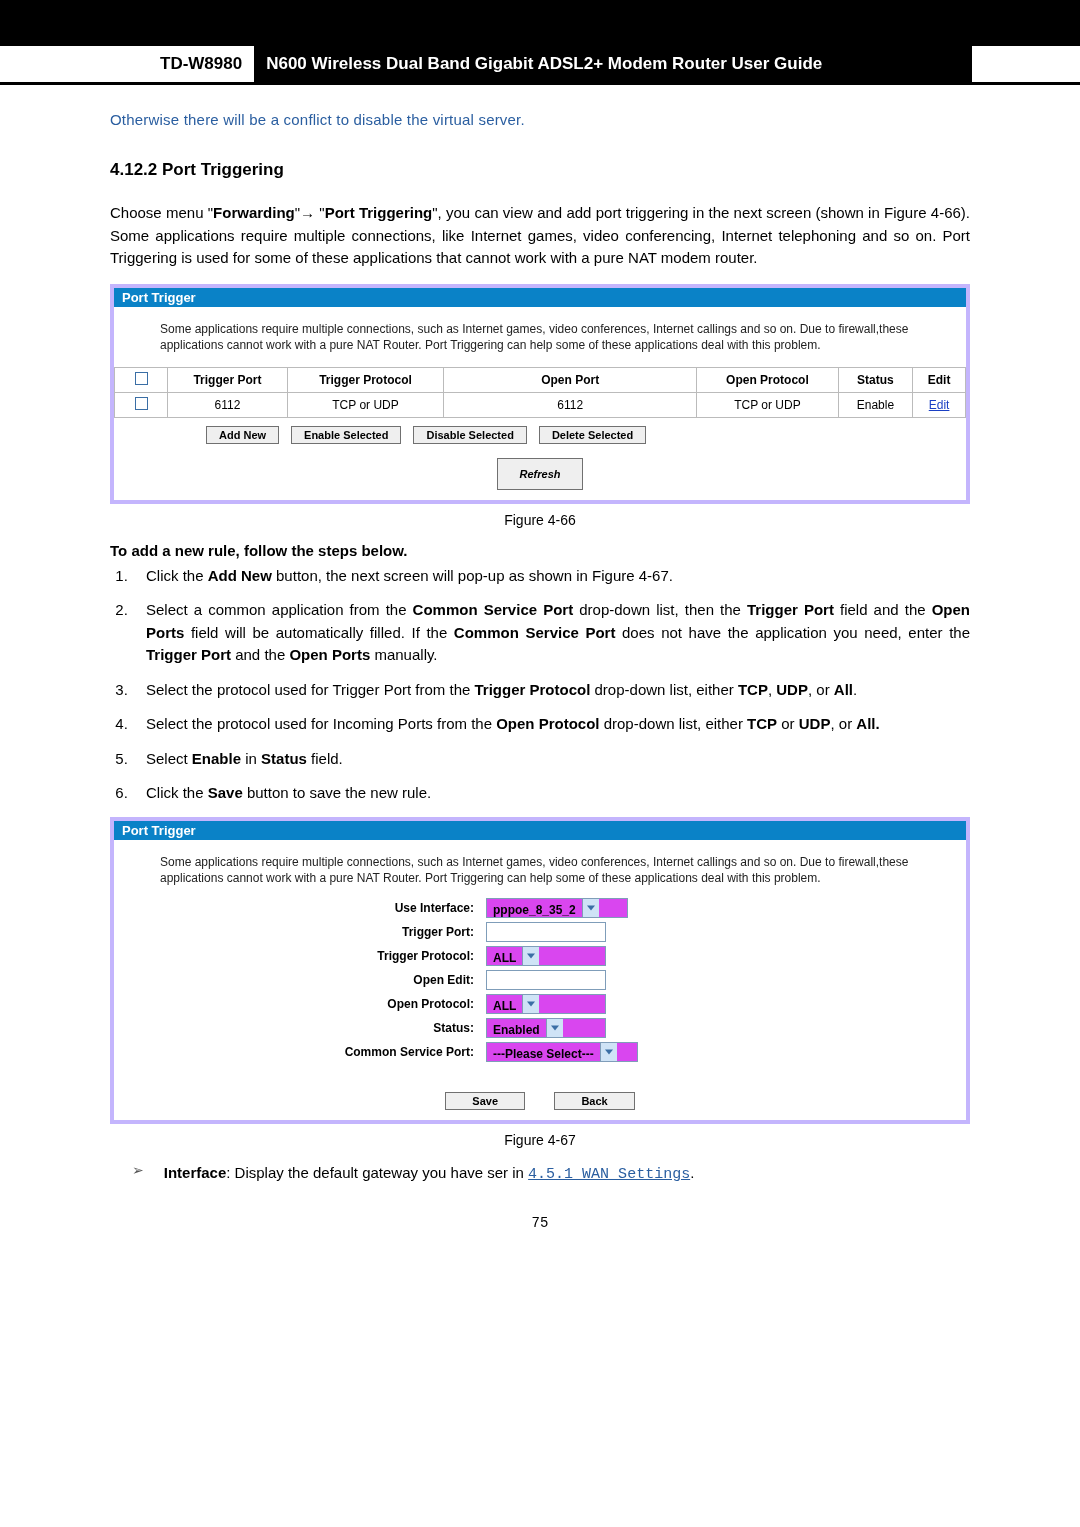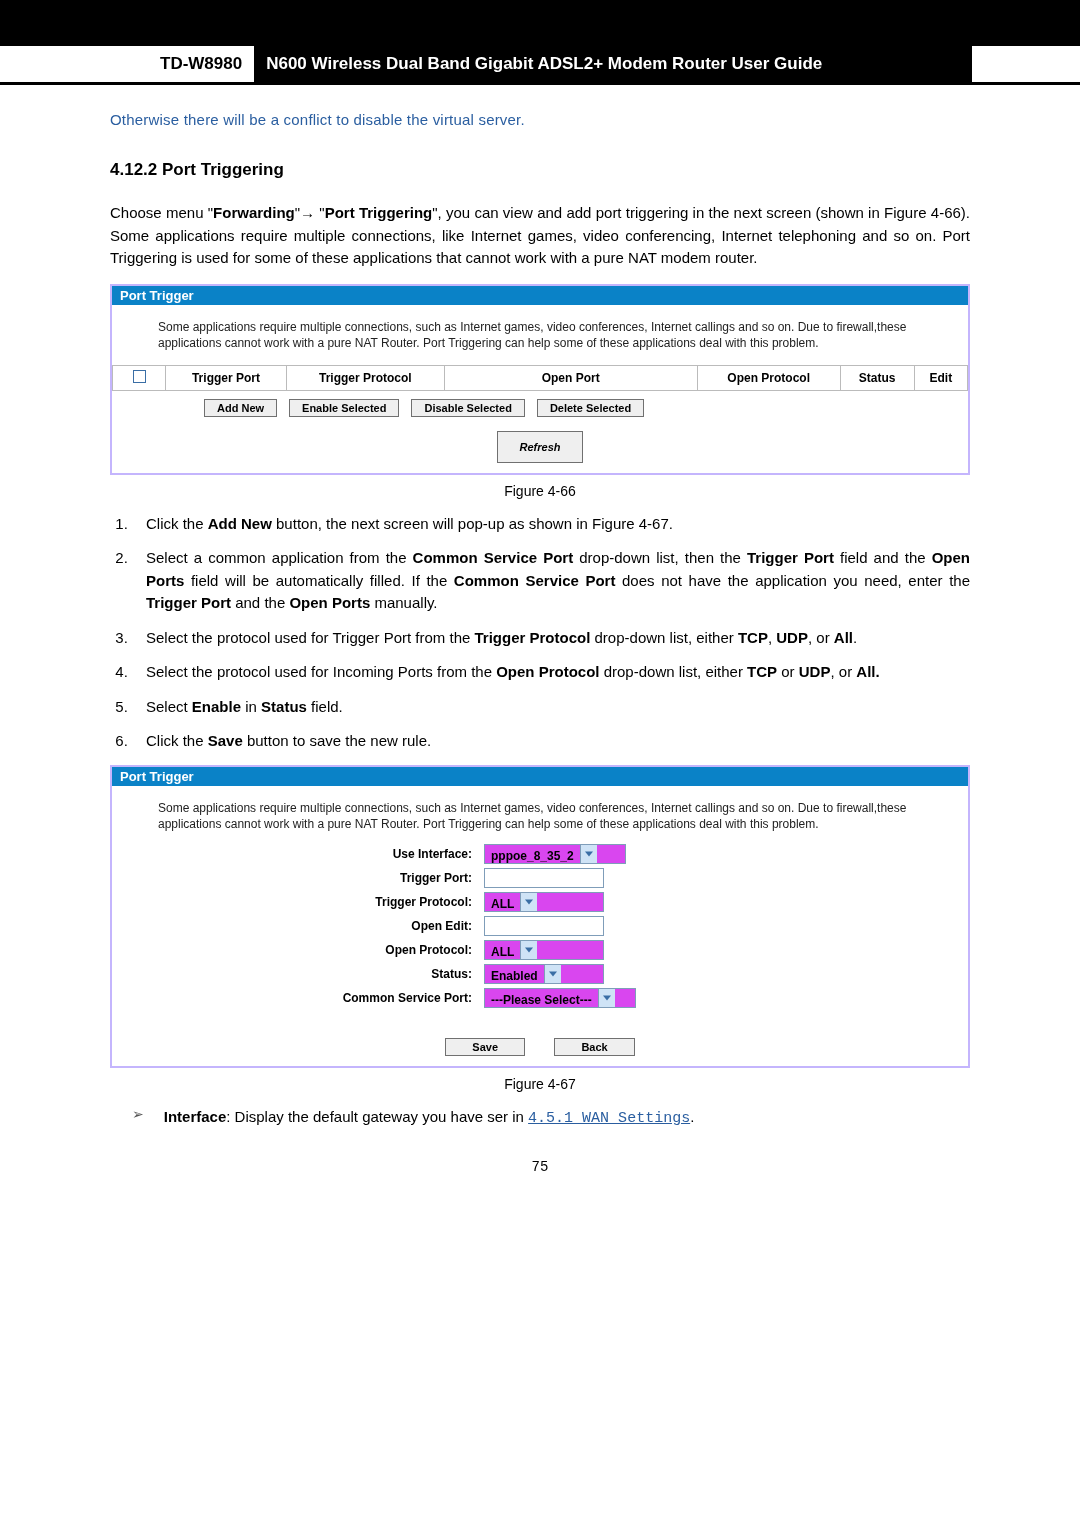--- a/index.html
+++ b/index.html
@@ -56,21 +56,21 @@
     line-height: 1.5;
     margin: 0 0 14px 0;
   }
   .bold { font-weight: bold; }
   .fig-caption {
     text-align: center;
     font-size: 14px;
     margin: 8px 0 14px 0;
   }
   .panel {
-    border: 2px solid #c4b5fd;
+    border: 4px solid #c4b5fd;
     font-size: 12px;
     margin-top: 8px;
   }
   .panel-title {
     background: #0a82c7;
     color: #fff;
     font-weight: bold;
     padding: 2px 8px;
     font-size: 13px;
   }
@@ -224,36 +224,46 @@
       <tbody>
           <tr>
         <th style="width:40px;"><span class="chk"></span></th>
         <th>Trigger Port</th>
         <th>Trigger Protocol</th>
         <th style="width:240px;">Open Port</th>
         <th>Open Protocol</th>
         <th>Status</th>
         <th>Edit</th>
       </tr>
+      <tr>
+        <td><span class="chk"></span></td>
+        <td>6112</td>
+        <td>TCP or UDP</td>
+        <td>6112</td>
+        <td>TCP or UDP</td>
+        <td>Enable</td>
+        <td><span class="edit-link">Edit</span></td>
+      </tr>
     </tbody>
       </table>
 
     <div class="btn-row">
       <button class="winbtn">Add New</button>
       <button class="winbtn">Enable Selected</button>
       <button class="winbtn">Disable Selected</button>
       <button class="winbtn">Delete Selected</button>
     </div>
     <div class="btn-center">
       <button class="winbtn" style="padding:9px 22px;font-style:italic;">Refresh</button>
     </div>
   </div>
 
   <div class="fig-caption">Figure 4-66</div>
 
+  <div class="bold" style="font-size:15px; margin-bottom:6px;">To add a new rule, follow the steps below.</div>
 
   <ol class="steps">
     <li>
       <span>Click the </span><span class="bold">Add New</span><span> button, the next screen will pop-up as shown in Figure 4-67.</span>
     </li>
     <li>
       <span>Select a common application from the </span><span class="bold">Common Service Port</span><span> drop-down list, then the </span><span class="bold">Trigger Port</span><span> field and the </span><span class="bold">Open Ports</span><span> field will be automatically filled. If the </span><span class="bold">Common Service Port</span><span> does not have the application you need, enter the </span><span class="bold">Trigger Port</span><span> and the </span><span class="bold">Open Ports</span><span> manually.</span>
     </li>
     <li>
       <span>Select the protocol used for Trigger Port from the </span><span class="bold">Trigger Protocol</span><span> drop-down list, either </span><span class="bold">TCP</span><span>, </span><span class="bold">UDP</span><span>, or </span><span class="bold">All</span><span>.</span>

